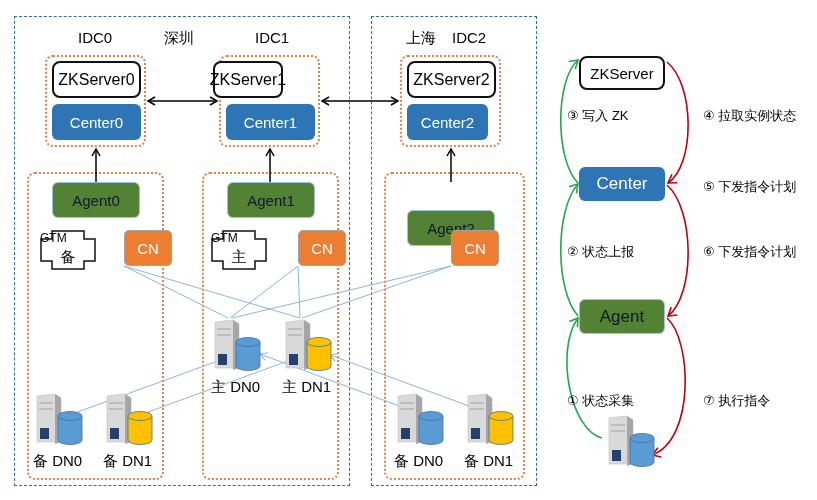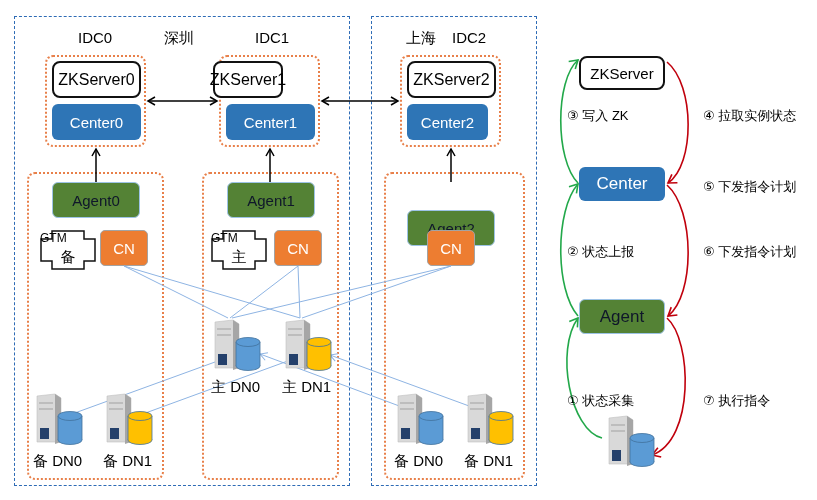--- a/index.html
+++ b/index.html
@@ -9,21 +9,21 @@
     .region { border:1px dashed #2e6bb5; box-sizing:border-box; }
     .zone { border:2px dotted #e8804a; border-radius:8px; box-sizing:border-box; }
     .label { font-size:15px; white-space:nowrap; }
     .zk { background:#fff; border:2px solid #111; border-radius:8px; box-sizing:border-box;
           display:flex; align-items:center; justify-content:center; font-size:16px; }
     .center { background:#2e75b6; color:#fff; border-radius:6px; box-sizing:border-box;
               display:flex; align-items:center; justify-content:center; font-size:15px; }
     .agent { background:#548235; color:#0f172a; border-radius:6px; border:1px solid #9dc3e6; box-sizing:border-box;
              display:flex; align-items:center; justify-content:center; font-size:15px; }
     .cn { background:#ed7d31; color:#fff; border-radius:5px; border:1px solid #a3a3a3; box-sizing:border-box;
-          display:flex; align-items:center; justify-content:center; font-size:15px; }
+          display:flex; align-items:center; justify-content:center; font-size:15px;margin-left:24px; }
     .gtm { width:56px; height:40px; }
     .gtm-text { font-size:12px; text-align:left; width:56px; line-height:13px; }
     .gtm-role { font-size:15px; text-align:center; width:56px; line-height:16px; }
     .dnlabel { font-size:15px; white-space:nowrap; }
     .step { font-size:13px; white-space:nowrap; }
     svg.overlay { position:absolute; left:0; top:0; pointer-events:none; }
   </style>
 </head>
 <body>
 

